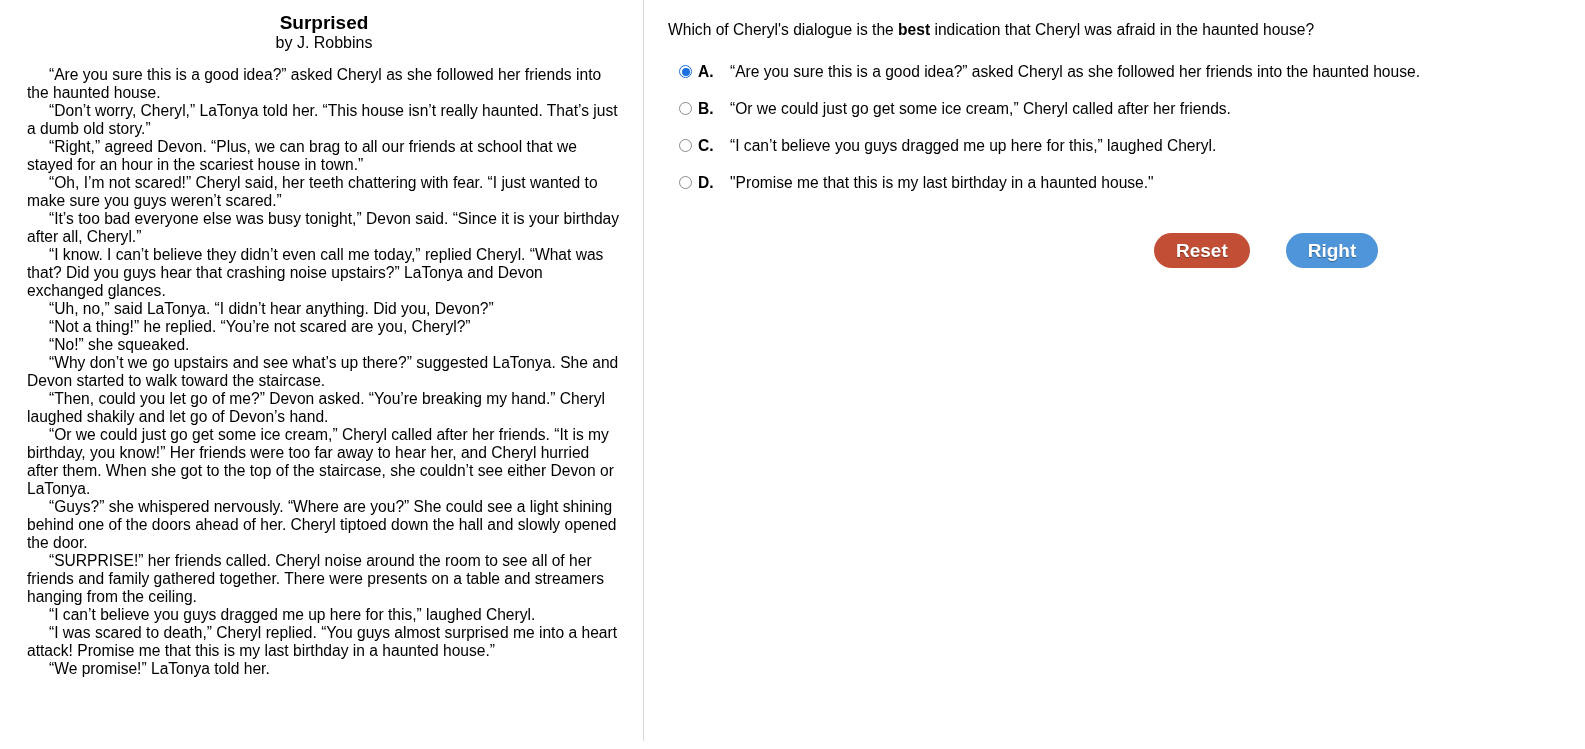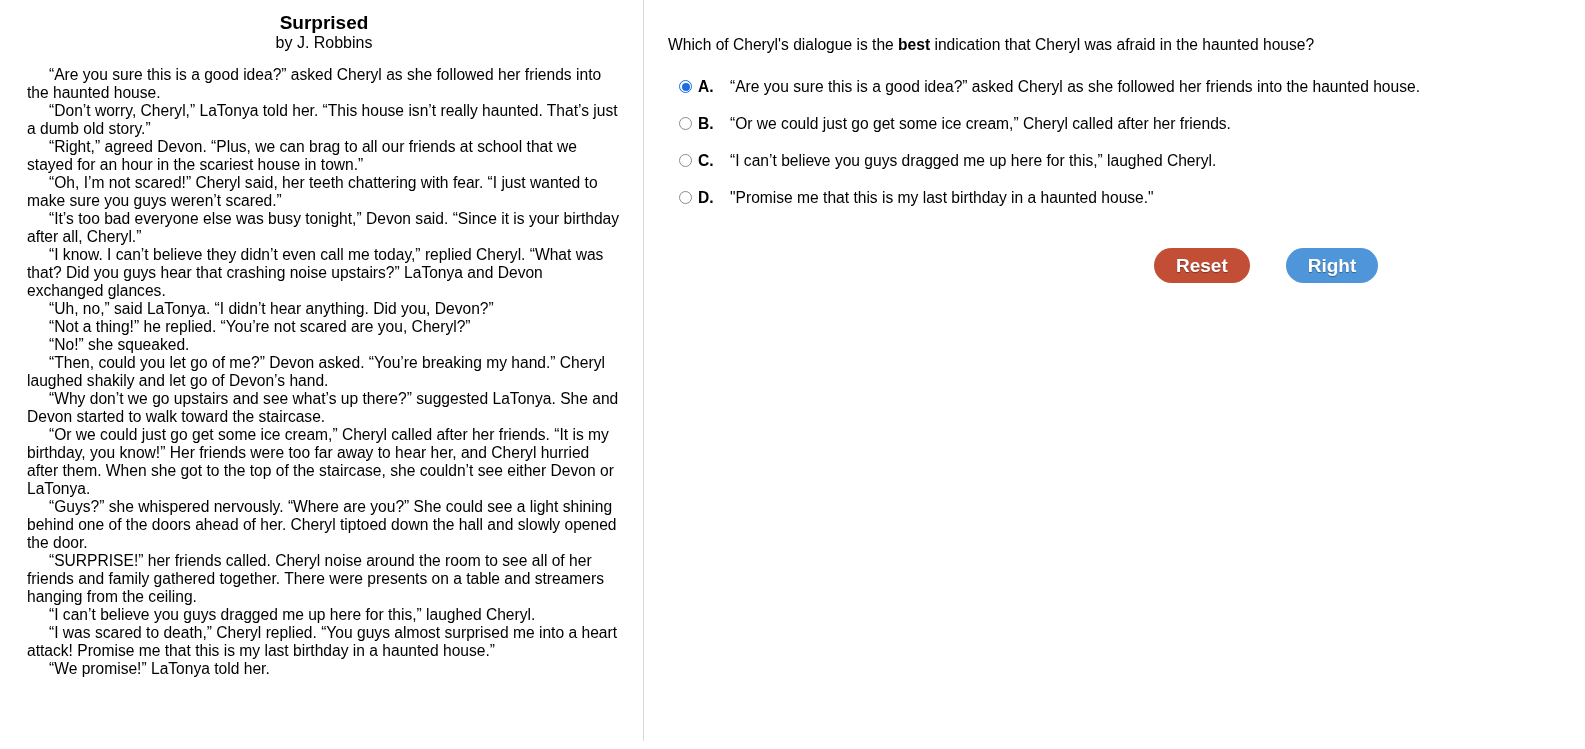--- a/index.html
+++ b/index.html
@@ -40,21 +40,21 @@
     line-height: 18px;
   }
   .story-body p {
     margin: 0;
     text-indent: 22px;
   }
 
   
   .question-panel {
     flex: 1;
-    padding: 36px 20px 0 24px;
+    padding: 21px 20px 0 24px;
   }
   .question-prompt {
     margin: 0 0 24px 0;
     font-size: 15.6px;
     line-height: 18px;
   }
   .question-prompt .bold { font-weight: bold; }
 
   .options { margin-left: 11px; }
   .option {
@@ -118,22 +118,22 @@
   <div class="story-body" id="story-body">
       <p>“Are you sure this is a good idea?” asked Cheryl as she followed her friends into the haunted house.</p>
       <p>“Don’t worry, Cheryl,” LaTonya told her. “This house isn’t really haunted. That’s just a dumb old story.”</p>
       <p>“Right,” agreed Devon. “Plus, we can brag to all our friends at school that we stayed for an hour in the scariest house in town.”</p>
       <p>“Oh, I’m not scared!” Cheryl said, her teeth chattering with fear. “I just wanted to make sure you guys weren’t scared.”</p>
       <p>“It’s too bad everyone else was busy tonight,” Devon said. “Since it is your birthday after all, Cheryl.”</p>
       <p>“I know. I can’t believe they didn’t even call me today,” replied Cheryl. “What was that? Did you guys hear that crashing noise upstairs?” LaTonya and Devon exchanged glances.</p>
       <p>“Uh, no,” said LaTonya. “I didn’t hear anything. Did you, Devon?”</p>
       <p>“Not a thing!” he replied. “You’re not scared are you, Cheryl?”</p>
       <p>“No!” she squeaked.</p>
+      <p>“Why don’t we go upstairs and see what’s up there?” suggested LaTonya. She and Devon started to walk toward the staircase.</p>
       <p>“Then, could you let go of me?” Devon asked. “You’re breaking my hand.” Cheryl laughed shakily and let go of Devon’s hand.</p>
-      <p>“Why don’t we go upstairs and see what’s up there?” suggested LaTonya. She and Devon started to walk toward the staircase.</p>
       <p>“Or we could just go get some ice cream,” Cheryl called after her friends. “It is my birthday, you know!” Her friends were too far away to hear her, and Cheryl hurried after them. When she got to the top of the staircase, she couldn’t see either Devon or LaTonya.</p>
       <p>“Guys?” she whispered nervously. “Where are you?” She could see a light shining behind one of the doors ahead of her. Cheryl tiptoed down the hall and slowly opened the door.</p>
       <p>“SURPRISE!” her friends called. Cheryl noise around the room to see all of her friends and family gathered together. There were presents on a table and streamers hanging from the ceiling.</p>
       <p>“I can’t believe you guys dragged me up here for this,” laughed Cheryl.</p>
       <p>“I was scared to death,” Cheryl replied. “You guys almost surprised me into a heart attack! Promise me that this is my last birthday in a haunted house.”</p>
       <p>“We promise!” LaTonya told her.</p>
     </div>
 </div>
 
 <div class="question-panel">

